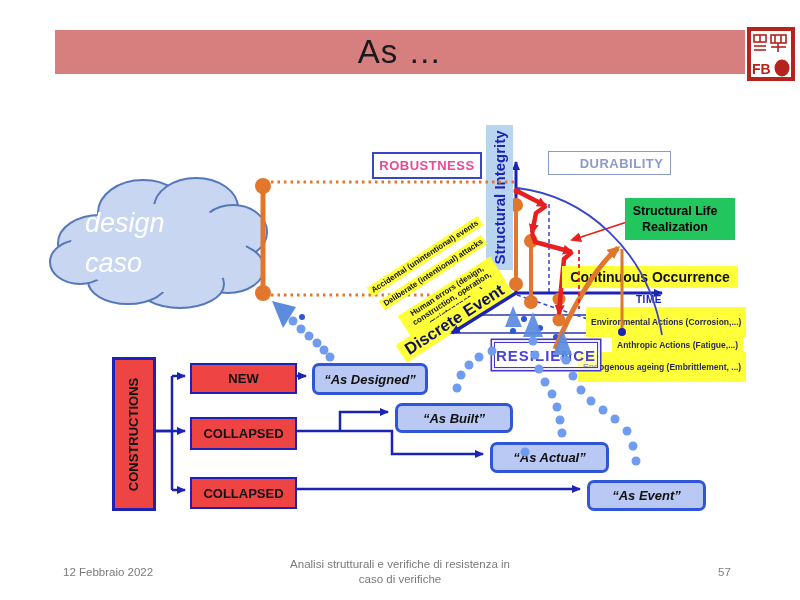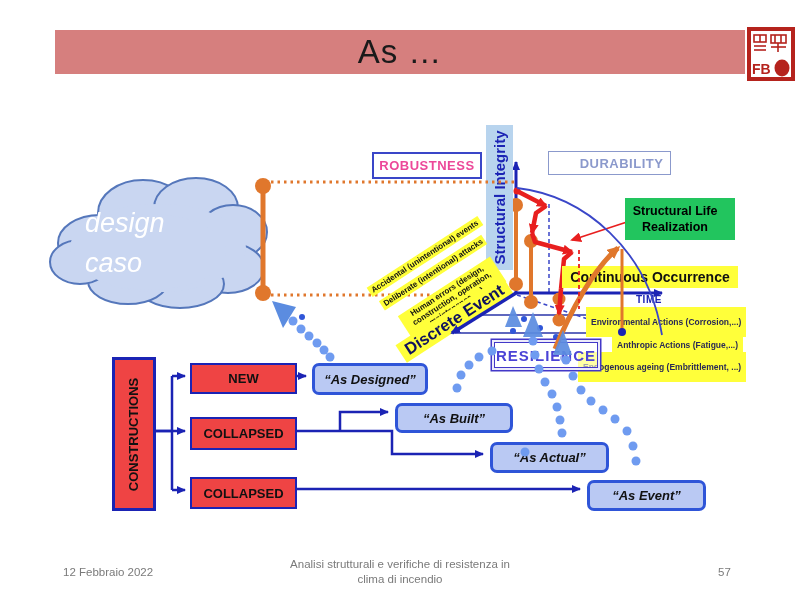--- a/index.html
+++ b/index.html
@@ -261,21 +261,21 @@
   <div class="abs state as-built lbl">
     <span>“As Built”</span>
   </div>
   <div class="abs state as-failed lbl">
     <span>“As Event”</span>
   </div>
 
   <div class="abs footer-date lbl">12 Febbraio 2022</div>
   <div class="abs footer-caption lbl">
     <div>Analisi strutturali e verifiche di resistenza in</div>
-    <div>clima di incendio</div>
+    <div>caso di verifiche</div>
   </div>
   <div class="abs footer-page lbl">57</div>
 
   <svg id="svg-top" width="800" height="600">
     <defs>
       <marker id="an2" markerUnits="userSpaceOnUse" markerWidth="11" markerHeight="9" refX="8" refY="4.5" orient="auto">
           <path d="M0,0 L10,4.5 L0,9 z" fill="#1b23b4"></path>
         </marker>
       <marker id="ao2" markerUnits="userSpaceOnUse" markerWidth="14" markerHeight="12" refX="10" refY="6" orient="auto">
           <path d="M0,0 L13,6 L0,12 z" fill="#e0772c"></path>

